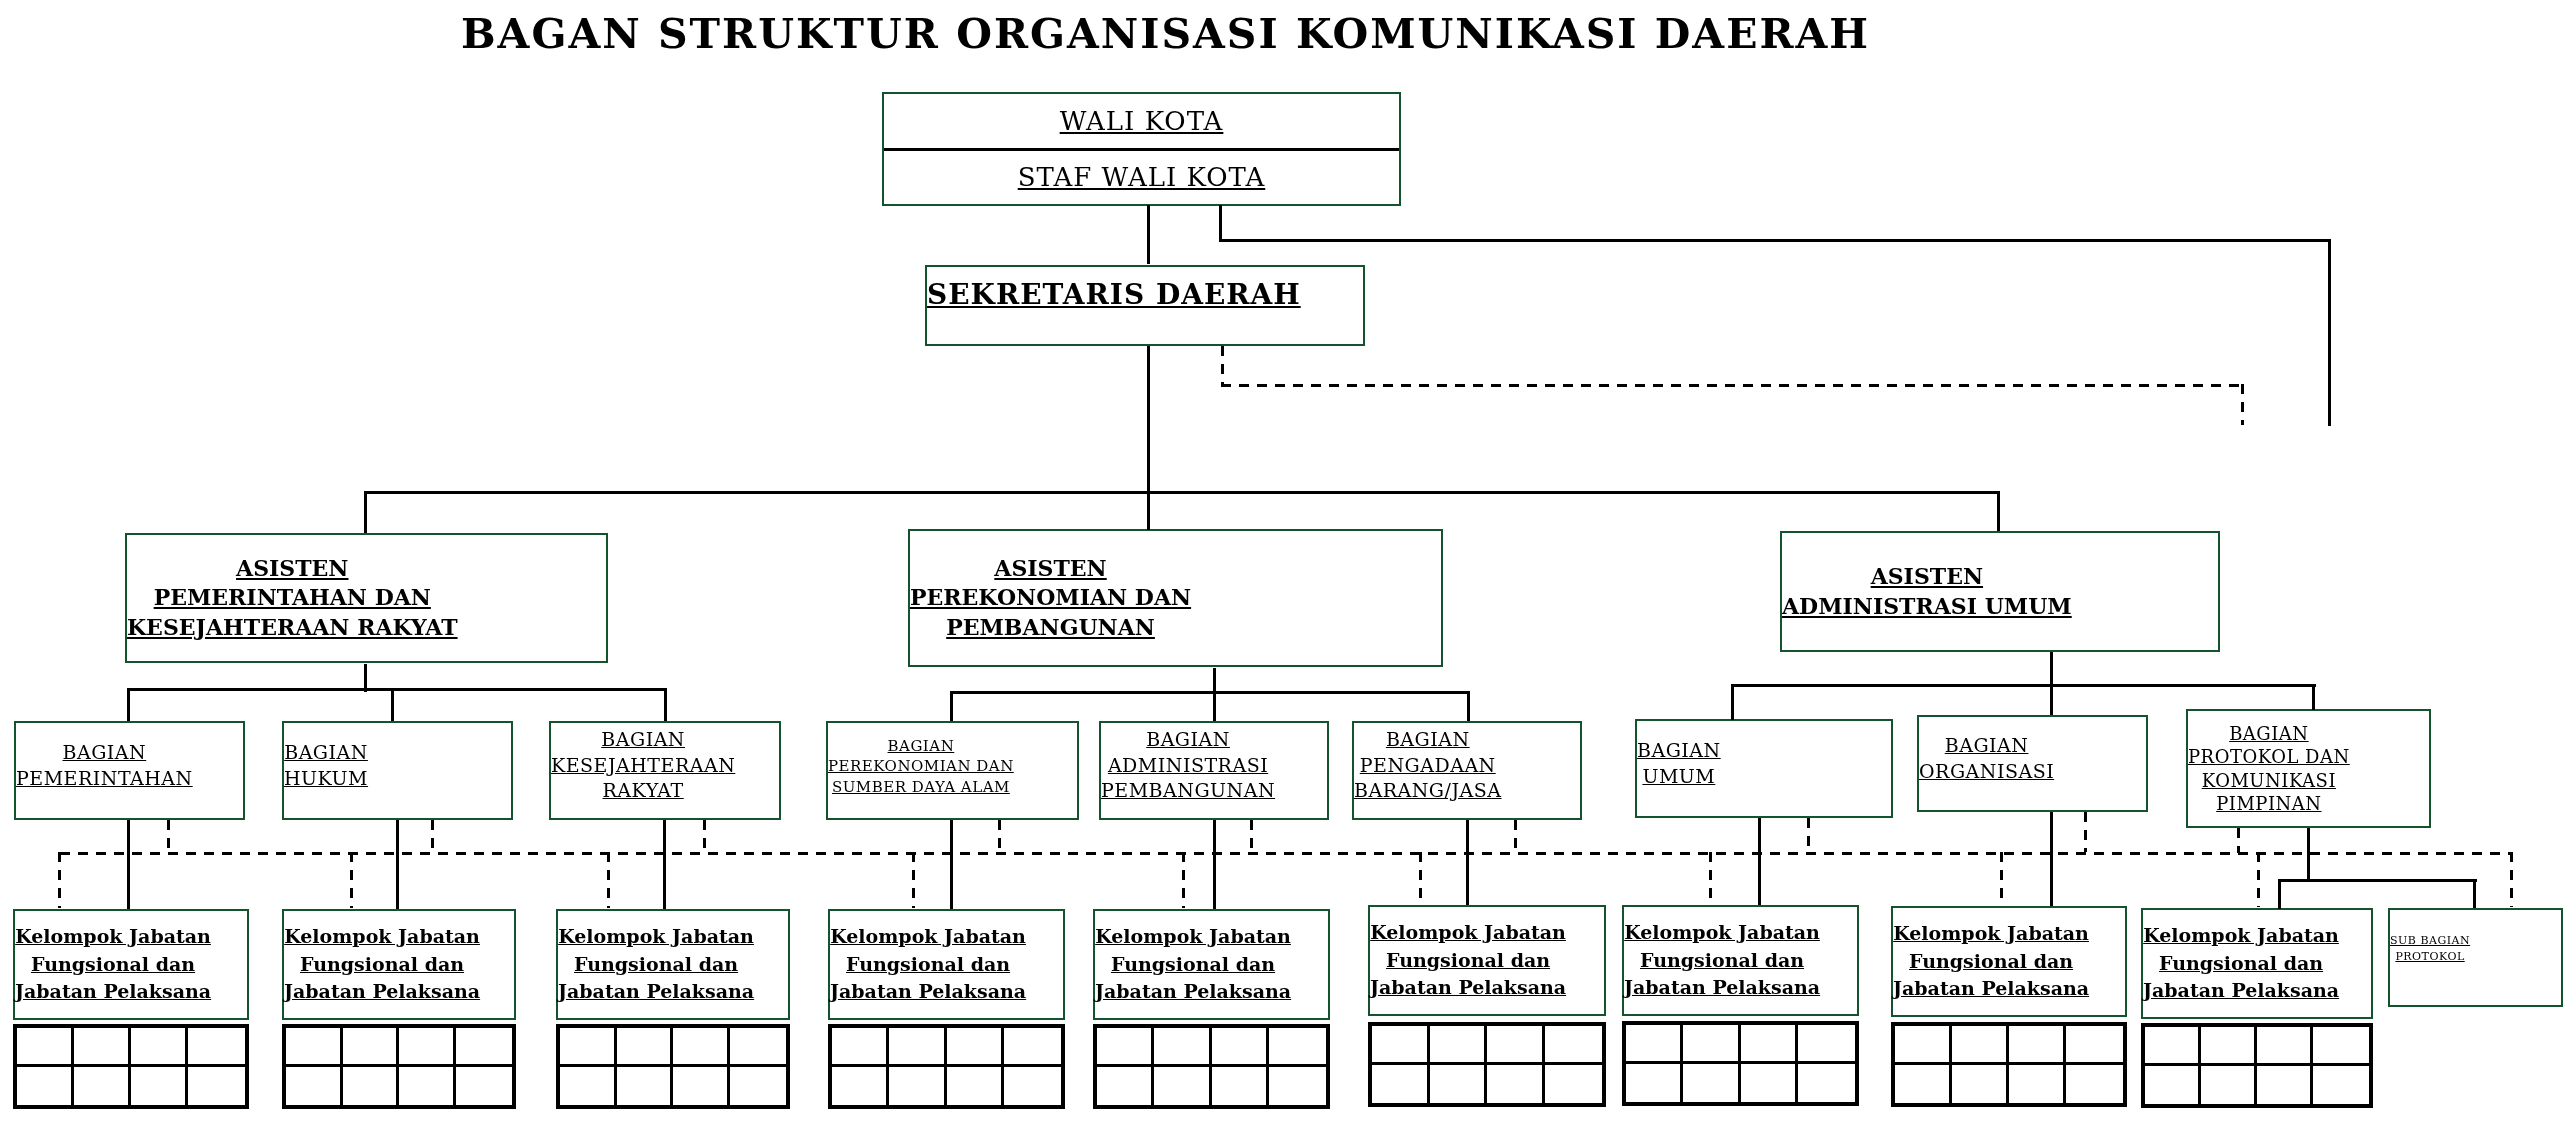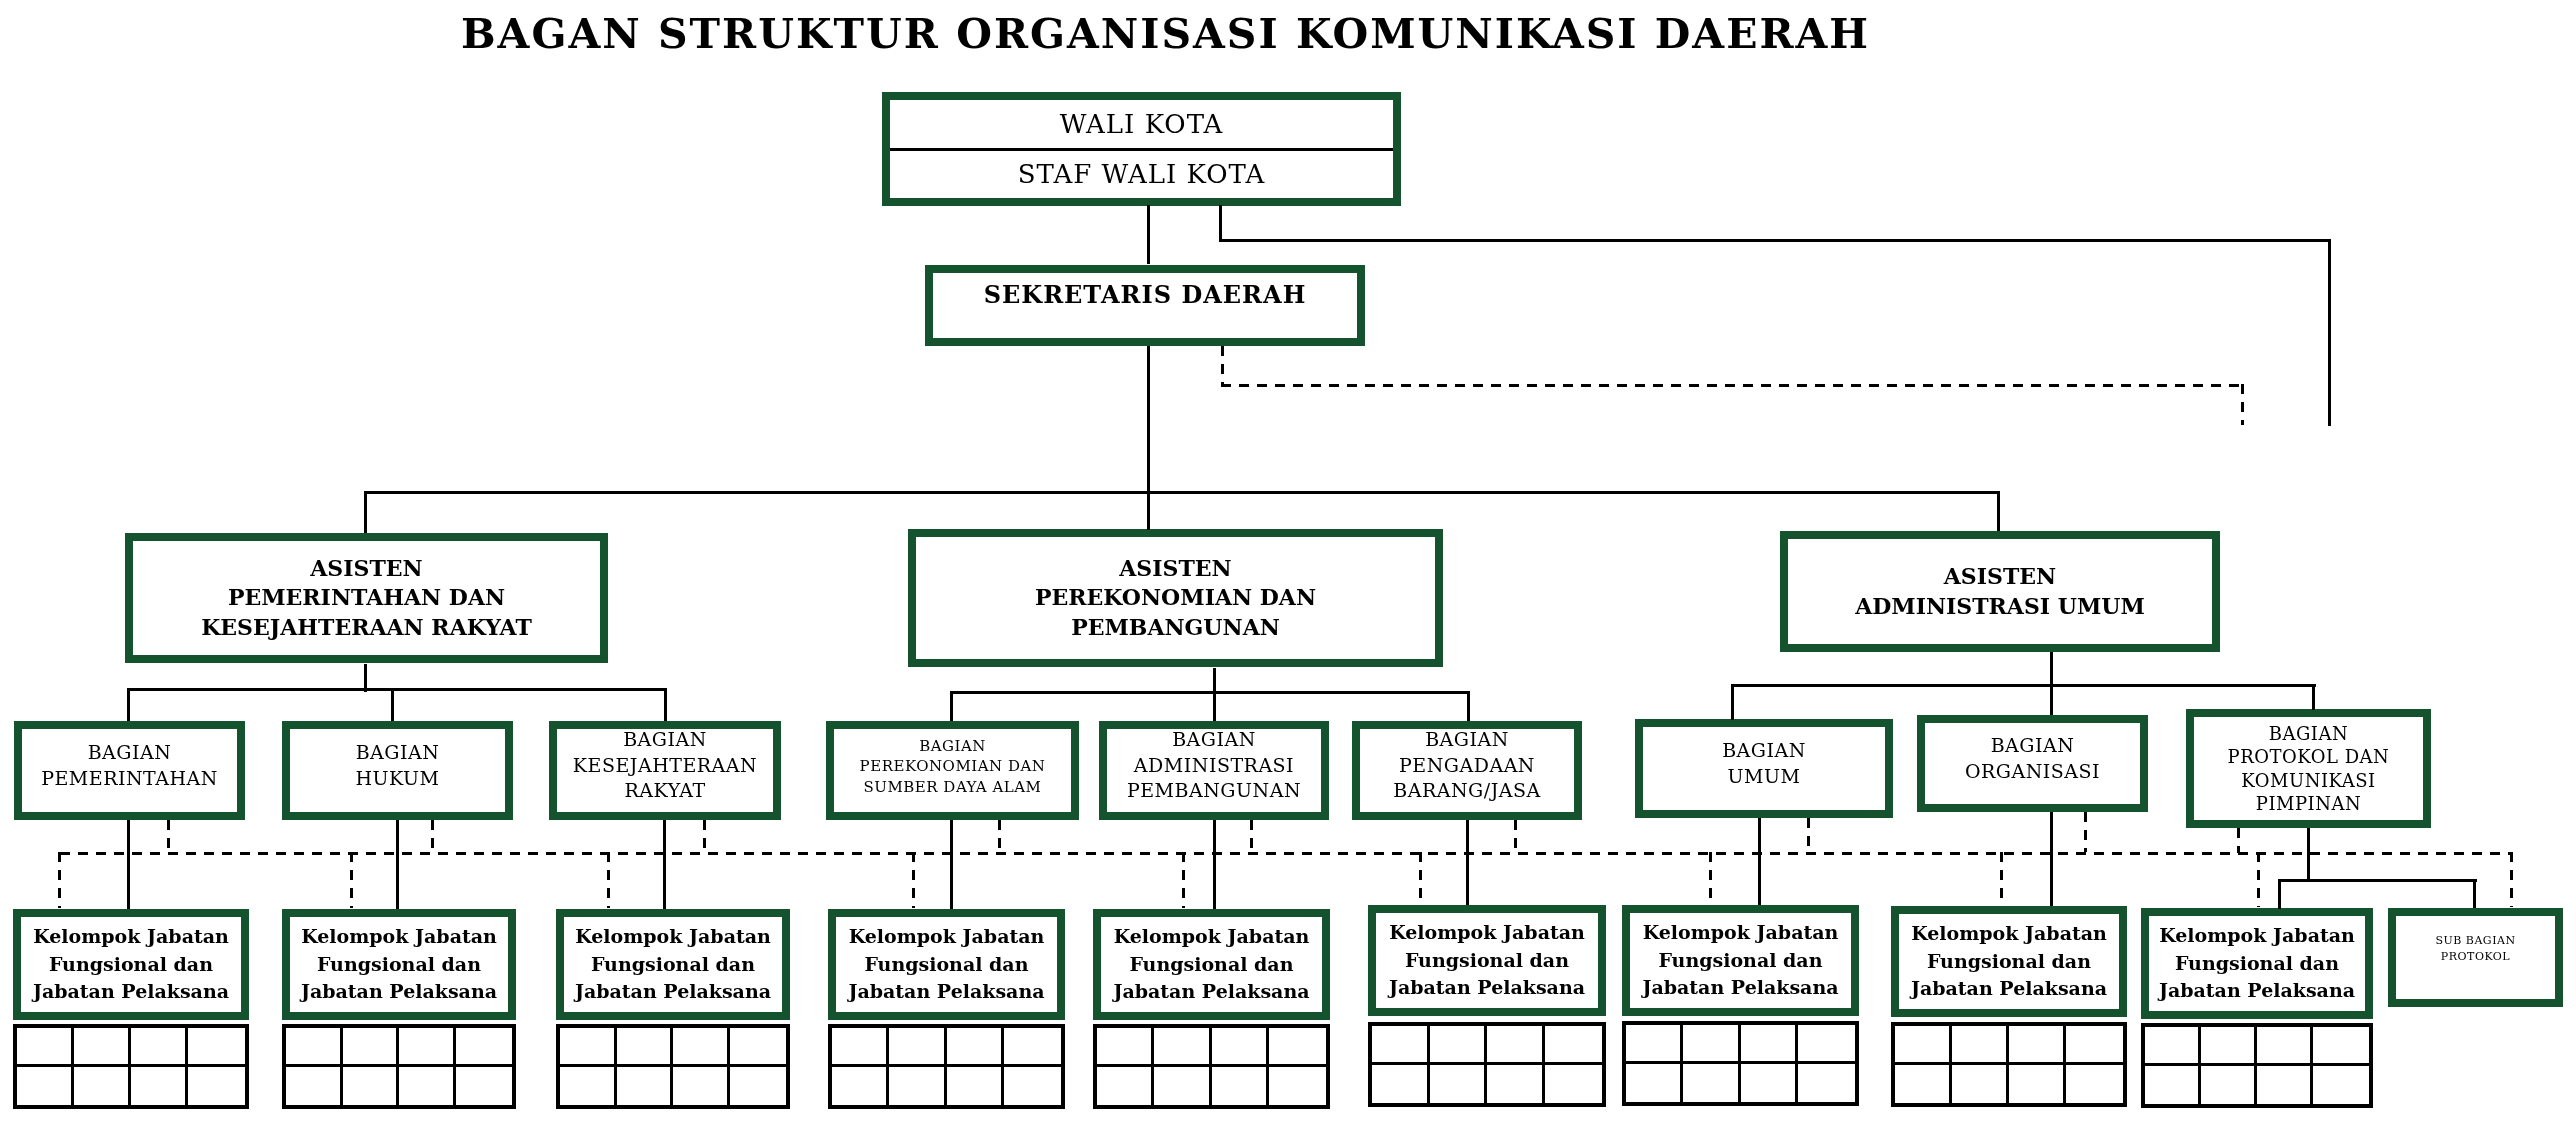--- a/index.html
+++ b/index.html
@@ -5,42 +5,43 @@
   html,body{margin:0;padding:0;background:#fff;}
   #canvas{
     position:relative;width:2576px;height:1144px;background:#ffffff;
     font-family:"DejaVu Serif","Liberation Serif",serif;color:#000;overflow:hidden;
   }
   .title{
     position:absolute;left:395px;top:10px;width:1541px;text-align:center;
     font-size:41px;font-weight:bold;letter-spacing:2px;white-space:nowrap;
   }
   .box{
-    position:absolute;box-sizing:border-box;border:8px solid #14532d;background:#fff;
-    display:flex;align-items:center;justify-content:center;text-align:center;
+    position:absolute;box-sizing:border-box;border:2px solid #14532d;background:#fff;
+    display:flex;align-items:center;justify-content:space-between;text-align:center;
     white-space:pre-line;
+    text-decoration:underline;
   }
   .stack{flex-direction:column;align-items:stretch;padding:0;}
   .stack .row{flex:1;display:flex;align-items:center;justify-content:center;}
   .stack .row.first{border-bottom:3px solid #000;}
   .hl{position:absolute;height:3px;background:#000;}           
   .vl{position:absolute;width:3px;background:#000;}            
   .hd{position:absolute;height:3px;
       background:repeating-linear-gradient(90deg,#000 0 10px,transparent 10px 18px);}
   .vd{position:absolute;width:3px;
       background:repeating-linear-gradient(180deg,#000 0 10px,transparent 10px 18px);}
   .grid{
     position:absolute;box-sizing:border-box;border:4px solid #000;background:#fff;
     display:grid;grid-template-columns:repeat(4,1fr);grid-template-rows:1fr 1fr;
   }
   .grid>div{border-right:3px solid #000;border-bottom:3px solid #000;}
   .grid>div:nth-child(4n){border-right:none;}
   .grid>div:nth-child(n+5){border-bottom:none;}
   .f-wali{font-size:26px;letter-spacing:1px;}
-  .f-sek{font-size:24px;font-weight:bold;letter-spacing:1px;padding-bottom:22px;}
+  .f-sek{font-size:28px;font-weight:bold;letter-spacing:1px;padding-bottom:22px;}
   .f-staf{font-size:28px;font-weight:bold;letter-spacing:1px;}
   .f-asisten{font-size:22px;font-weight:bold;line-height:1.32;}
   .f-bagian{font-size:19px;line-height:1.35;letter-spacing:0.5px;padding-bottom:10px;}
   .f-bagian-sm{font-size:15px;line-height:1.35;letter-spacing:0.5px;padding-bottom:8px;}
   .f-bagian-md{font-size:18px;line-height:1.3;letter-spacing:0.5px;}
   .f-kel{font-size:19px;font-weight:bold;line-height:1.45;}
   .f-sub{font-size:11px;line-height:1.4;letter-spacing:0.5px;padding-bottom:18px;}
 </style>
 </head>
 <body>

